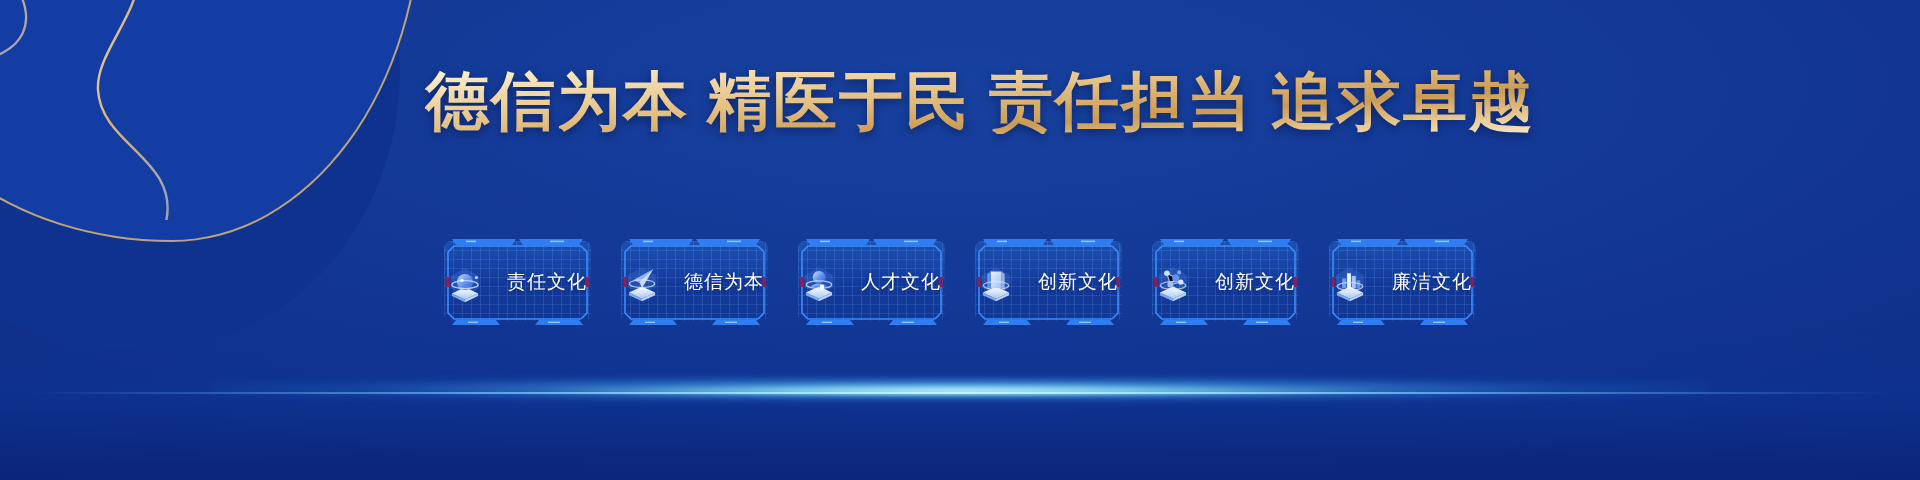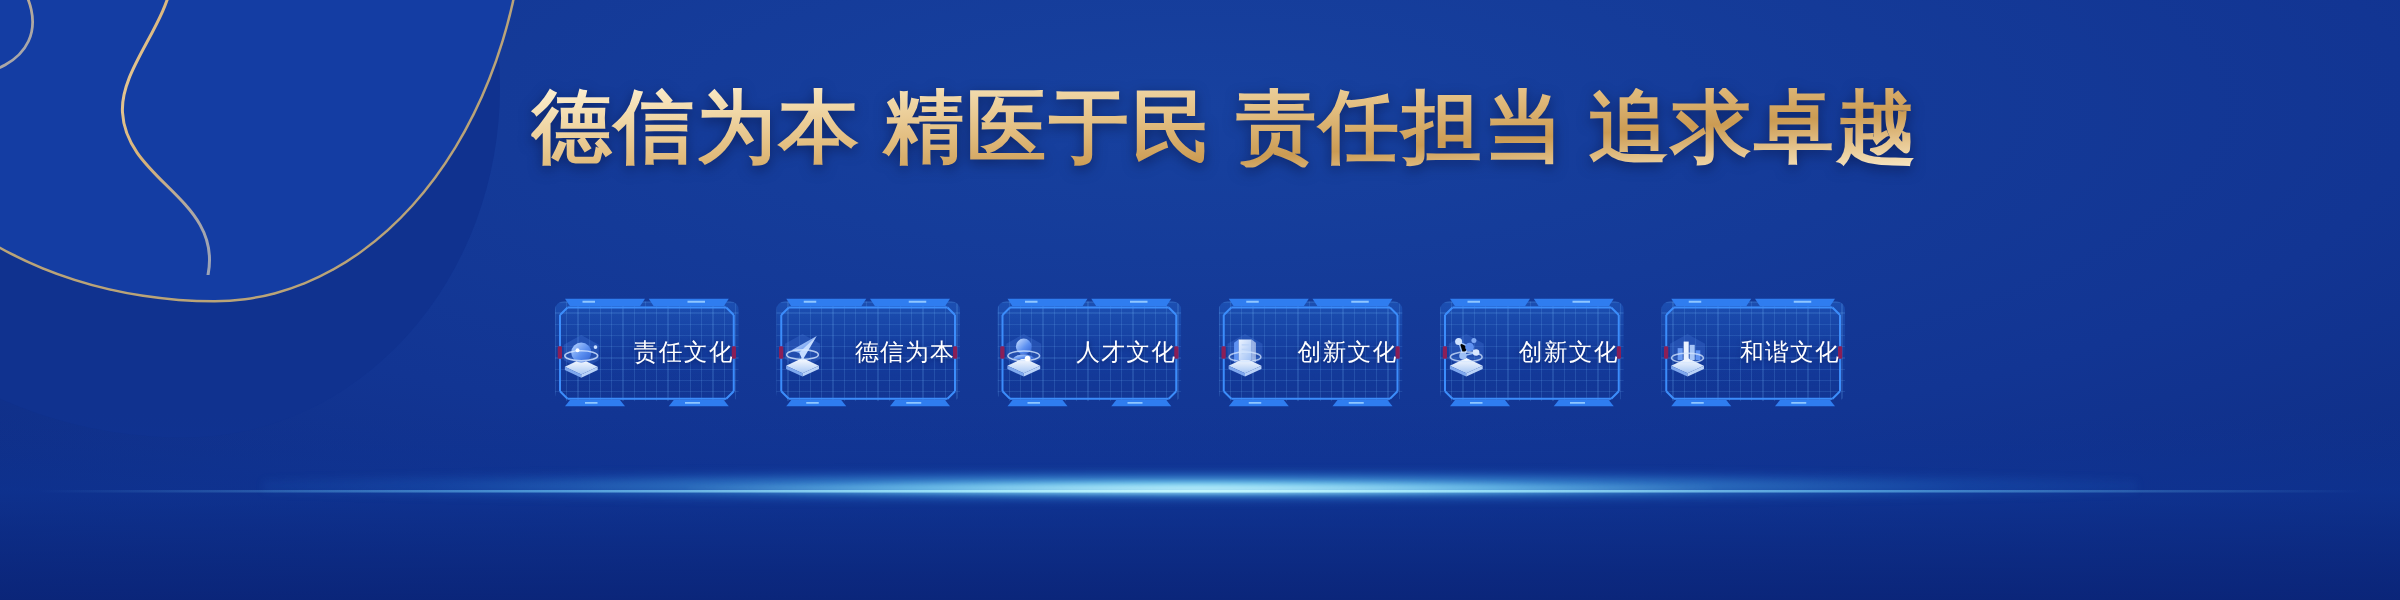--- a/index.html
+++ b/index.html
@@ -438,21 +438,21 @@
           <path d="M24 29 L39 36 L24 43 L9 36 Z" fill="url(#plat6)"></path>
           <path d="M9 36 L24 43 V46 L9 39 Z" fill="#7fa8ee"></path>
           <path d="M39 36 L24 43 V46 L39 39 Z" fill="#b9d2f8"></path>
           <rect x="15" y="20" width="4.6" height="11" fill="#6c9cf3"></rect>
           <rect x="20.5" y="14" width="4.6" height="17" fill="#eaf2ff"></rect>
           <rect x="26" y="17" width="4.6" height="14" fill="#a7c6f7"></rect>
           <rect x="31.5" y="22" width="4.2" height="9" fill="#5f92f1"></rect>
           <ellipse cx="24" cy="29" rx="14.5" ry="4.4" fill="none" stroke="#d6e7ff" stroke-width="1.4" opacity=".75"></ellipse>
         </svg>
       </div>
-      <span class="card-label">和谐文化</span>
+      <span class="card-label">廉洁文化</span>
     </div>
 
   </div>
 
   <div class="floor-sheen"></div>
   <div class="floor-glow"></div>
   <div class="floor-line"></div>
   <div class="floor-glow2"></div>
 
 </div>

